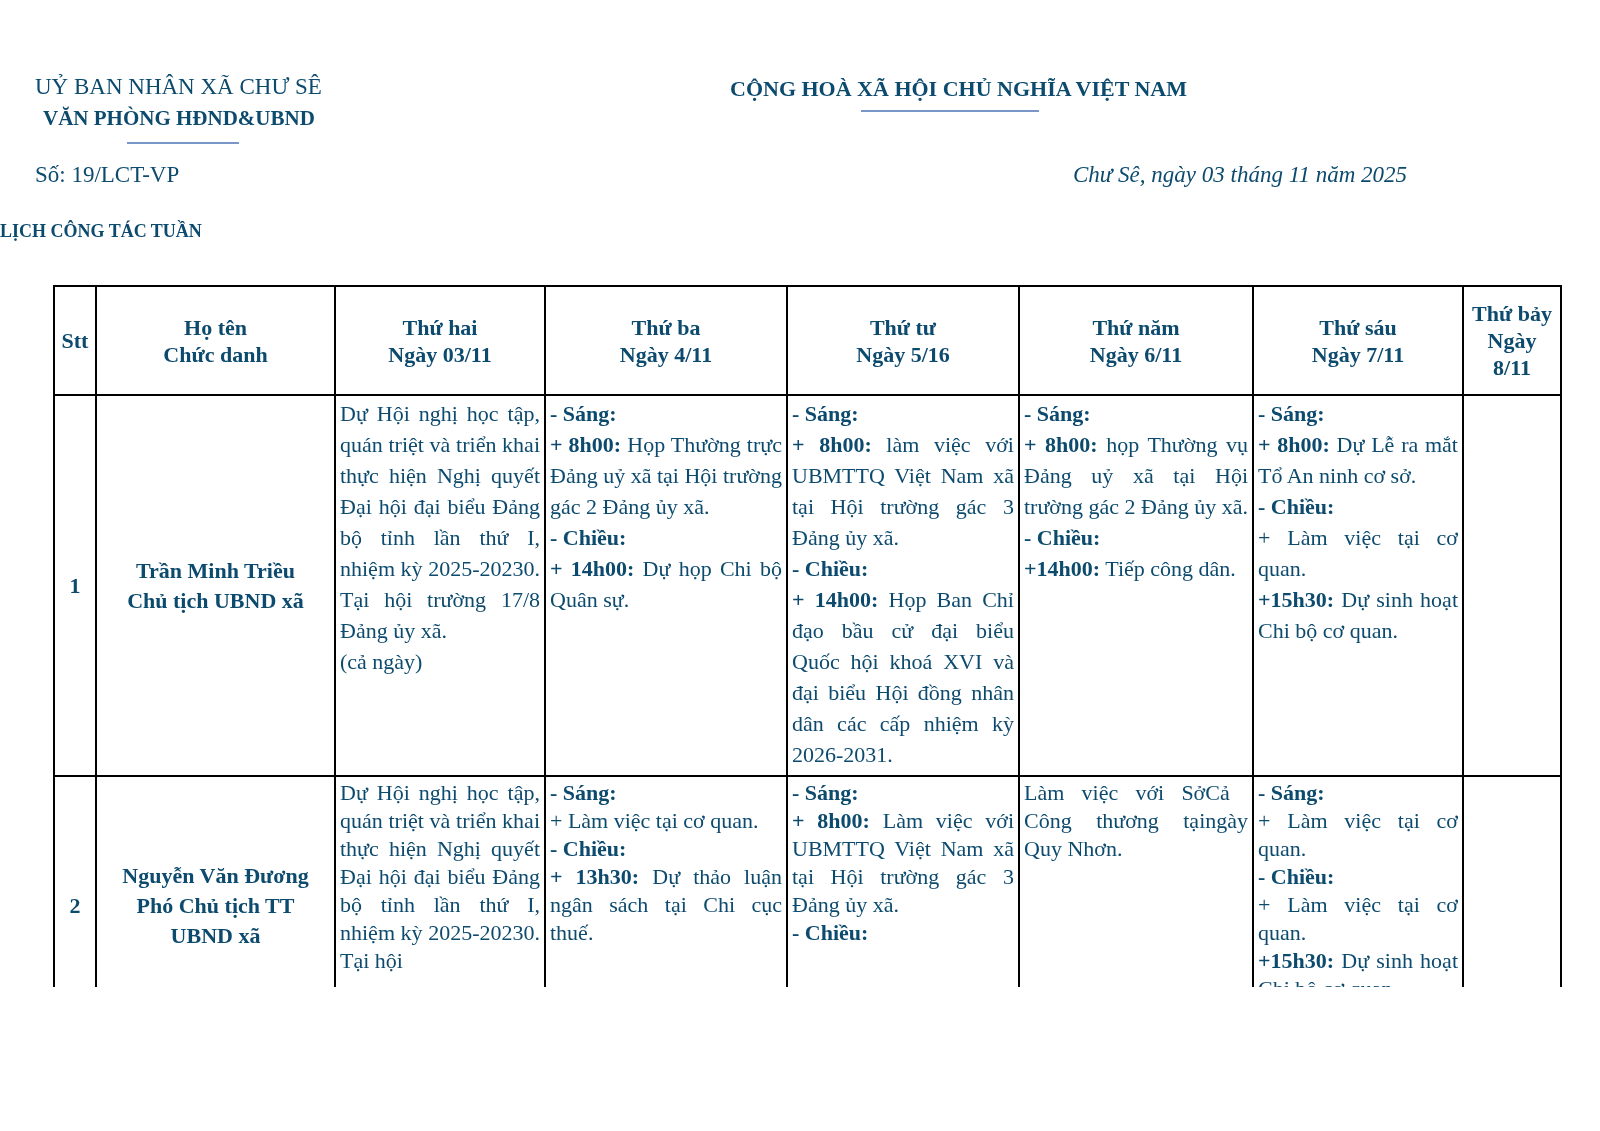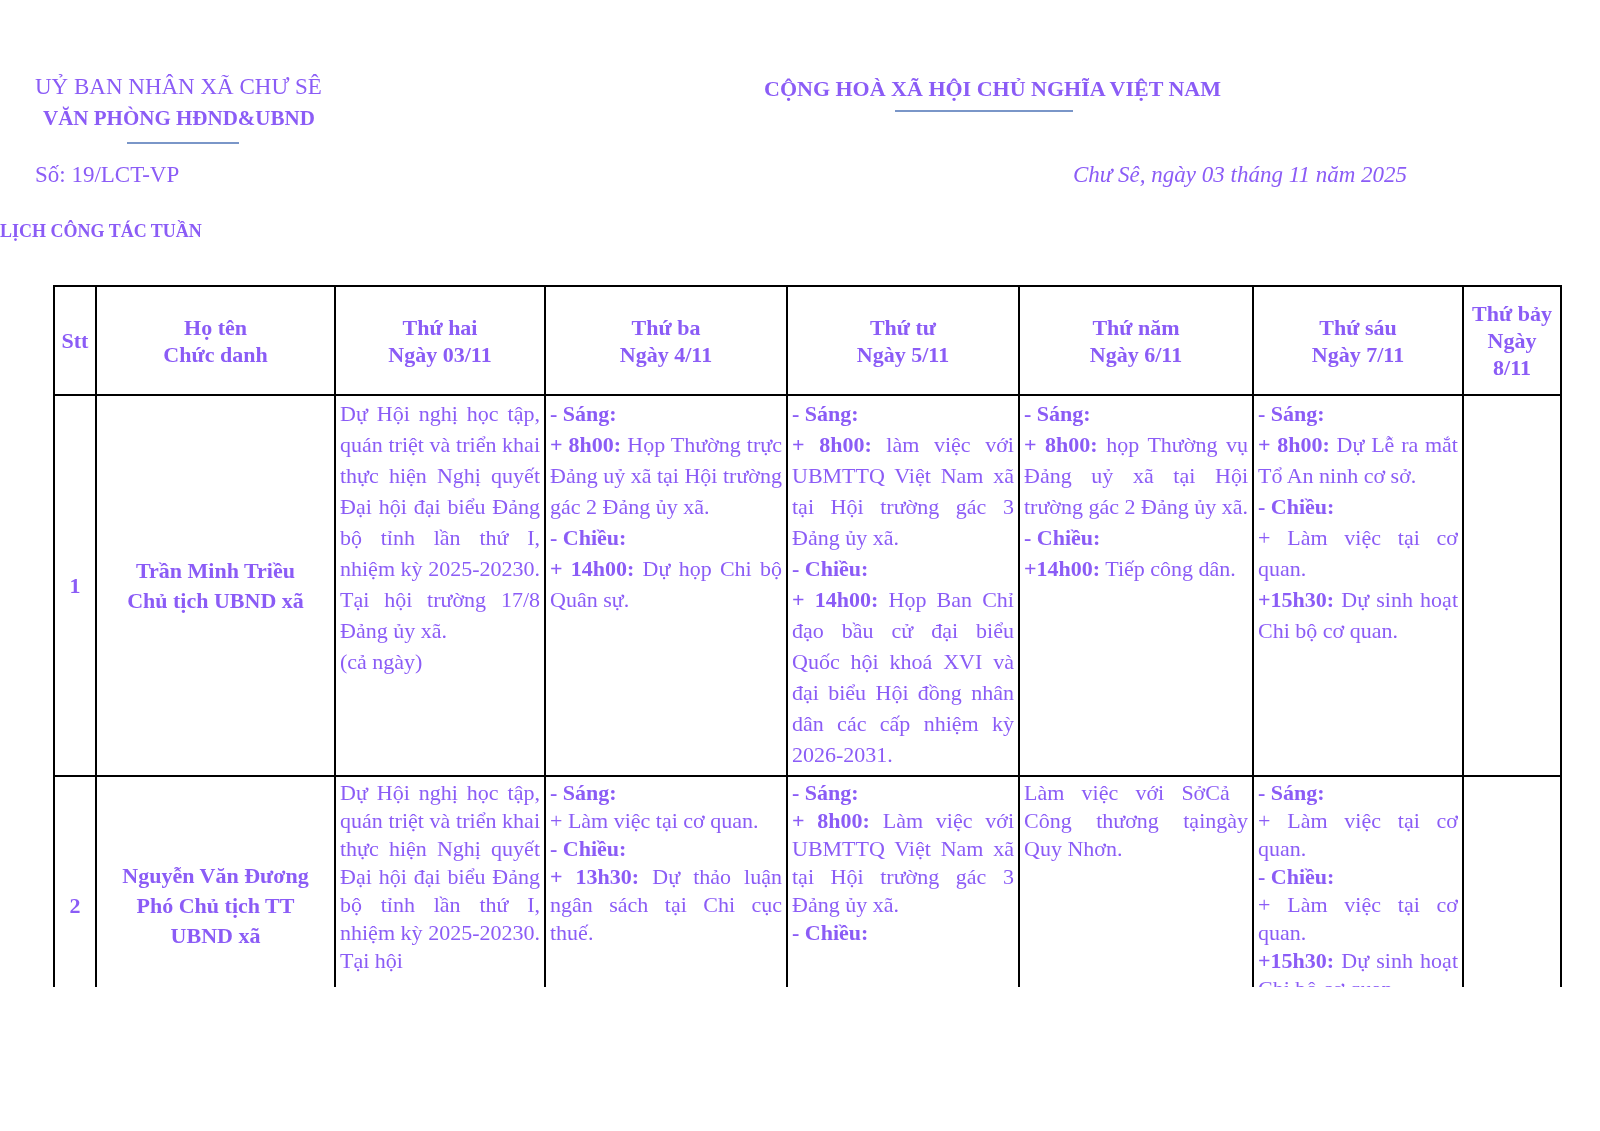--- a/index.html
+++ b/index.html
@@ -2,32 +2,32 @@
 <html><head>
 <meta charset="utf-8">
 <style>
   * { box-sizing: border-box; margin: 0; padding: 0; }
   html, body { background: #ffffff; }
   .page {
     position: relative;
     width: 1600px;
     height: 987px;
     background: #ffffff;
-    color: #8b5cf6;
+    color: #0c4a6e;
     font-family: "Liberation Serif", "DejaVu Serif", serif;
     overflow: hidden;
   }
 
   
   .org-block { position: absolute; left: 35px; top: 74px; }
   .org-line1 { font-size: 23px; font-weight: normal; white-space: nowrap; }
   .org-line2 { font-size: 21px; font-weight: bold; white-space: nowrap; margin-top: 6px; margin-left: 8px; }
   .org-underline { width: 112px; height: 2px; margin: 11px 0 0 92px; }
 
-  .national-block { position: absolute; left: 764px; top: 76px; width: 440px; text-align: center; }
+  .national-block { position: absolute; left: 730px; top: 76px; width: 440px; text-align: center; }
   .national-line1 { font-size: 22px; font-weight: bold; white-space: nowrap; }
   .national-line2 { font-size: 23px; font-weight: bold; margin-top: 5px; }
   .national-underline { width: 178px; height: 2px; margin: 8px auto 0; }
 
   .doc-number { position: absolute; left: 35px; top: 162px; font-size: 23px; }
   .date-line { position: absolute; left: 1020px; top: 162px; width: 440px; text-align: center; font-style: italic; font-size: 23px; white-space: nowrap; }
 
   
   .title    { position: absolute; top: 221px; left: 0; width: 100%; text-align: left; font-weight: bold; font-size: 18px; }
   .subtitle { position: absolute; top: 251px; left: 0; width: 100%; text-align: center; font-weight: bold; font-size: 21px; }
@@ -112,21 +112,21 @@
           <th>
             <div>Thứ hai</div>
             <div>Ngày 03/11</div>
           </th>
           <th>
             <div>Thứ ba</div>
             <div>Ngày 4/11</div>
           </th>
           <th>
             <div>Thứ tư</div>
-            <div>Ngày 5/11</div>
+            <div>Ngày 5/16</div>
           </th>
           <th>
             <div>Thứ năm</div>
             <div>Ngày 6/11</div>
           </th>
           <th>
             <div>Thứ sáu</div>
             <div>Ngày 7/11</div>
           </th>
           <th>

